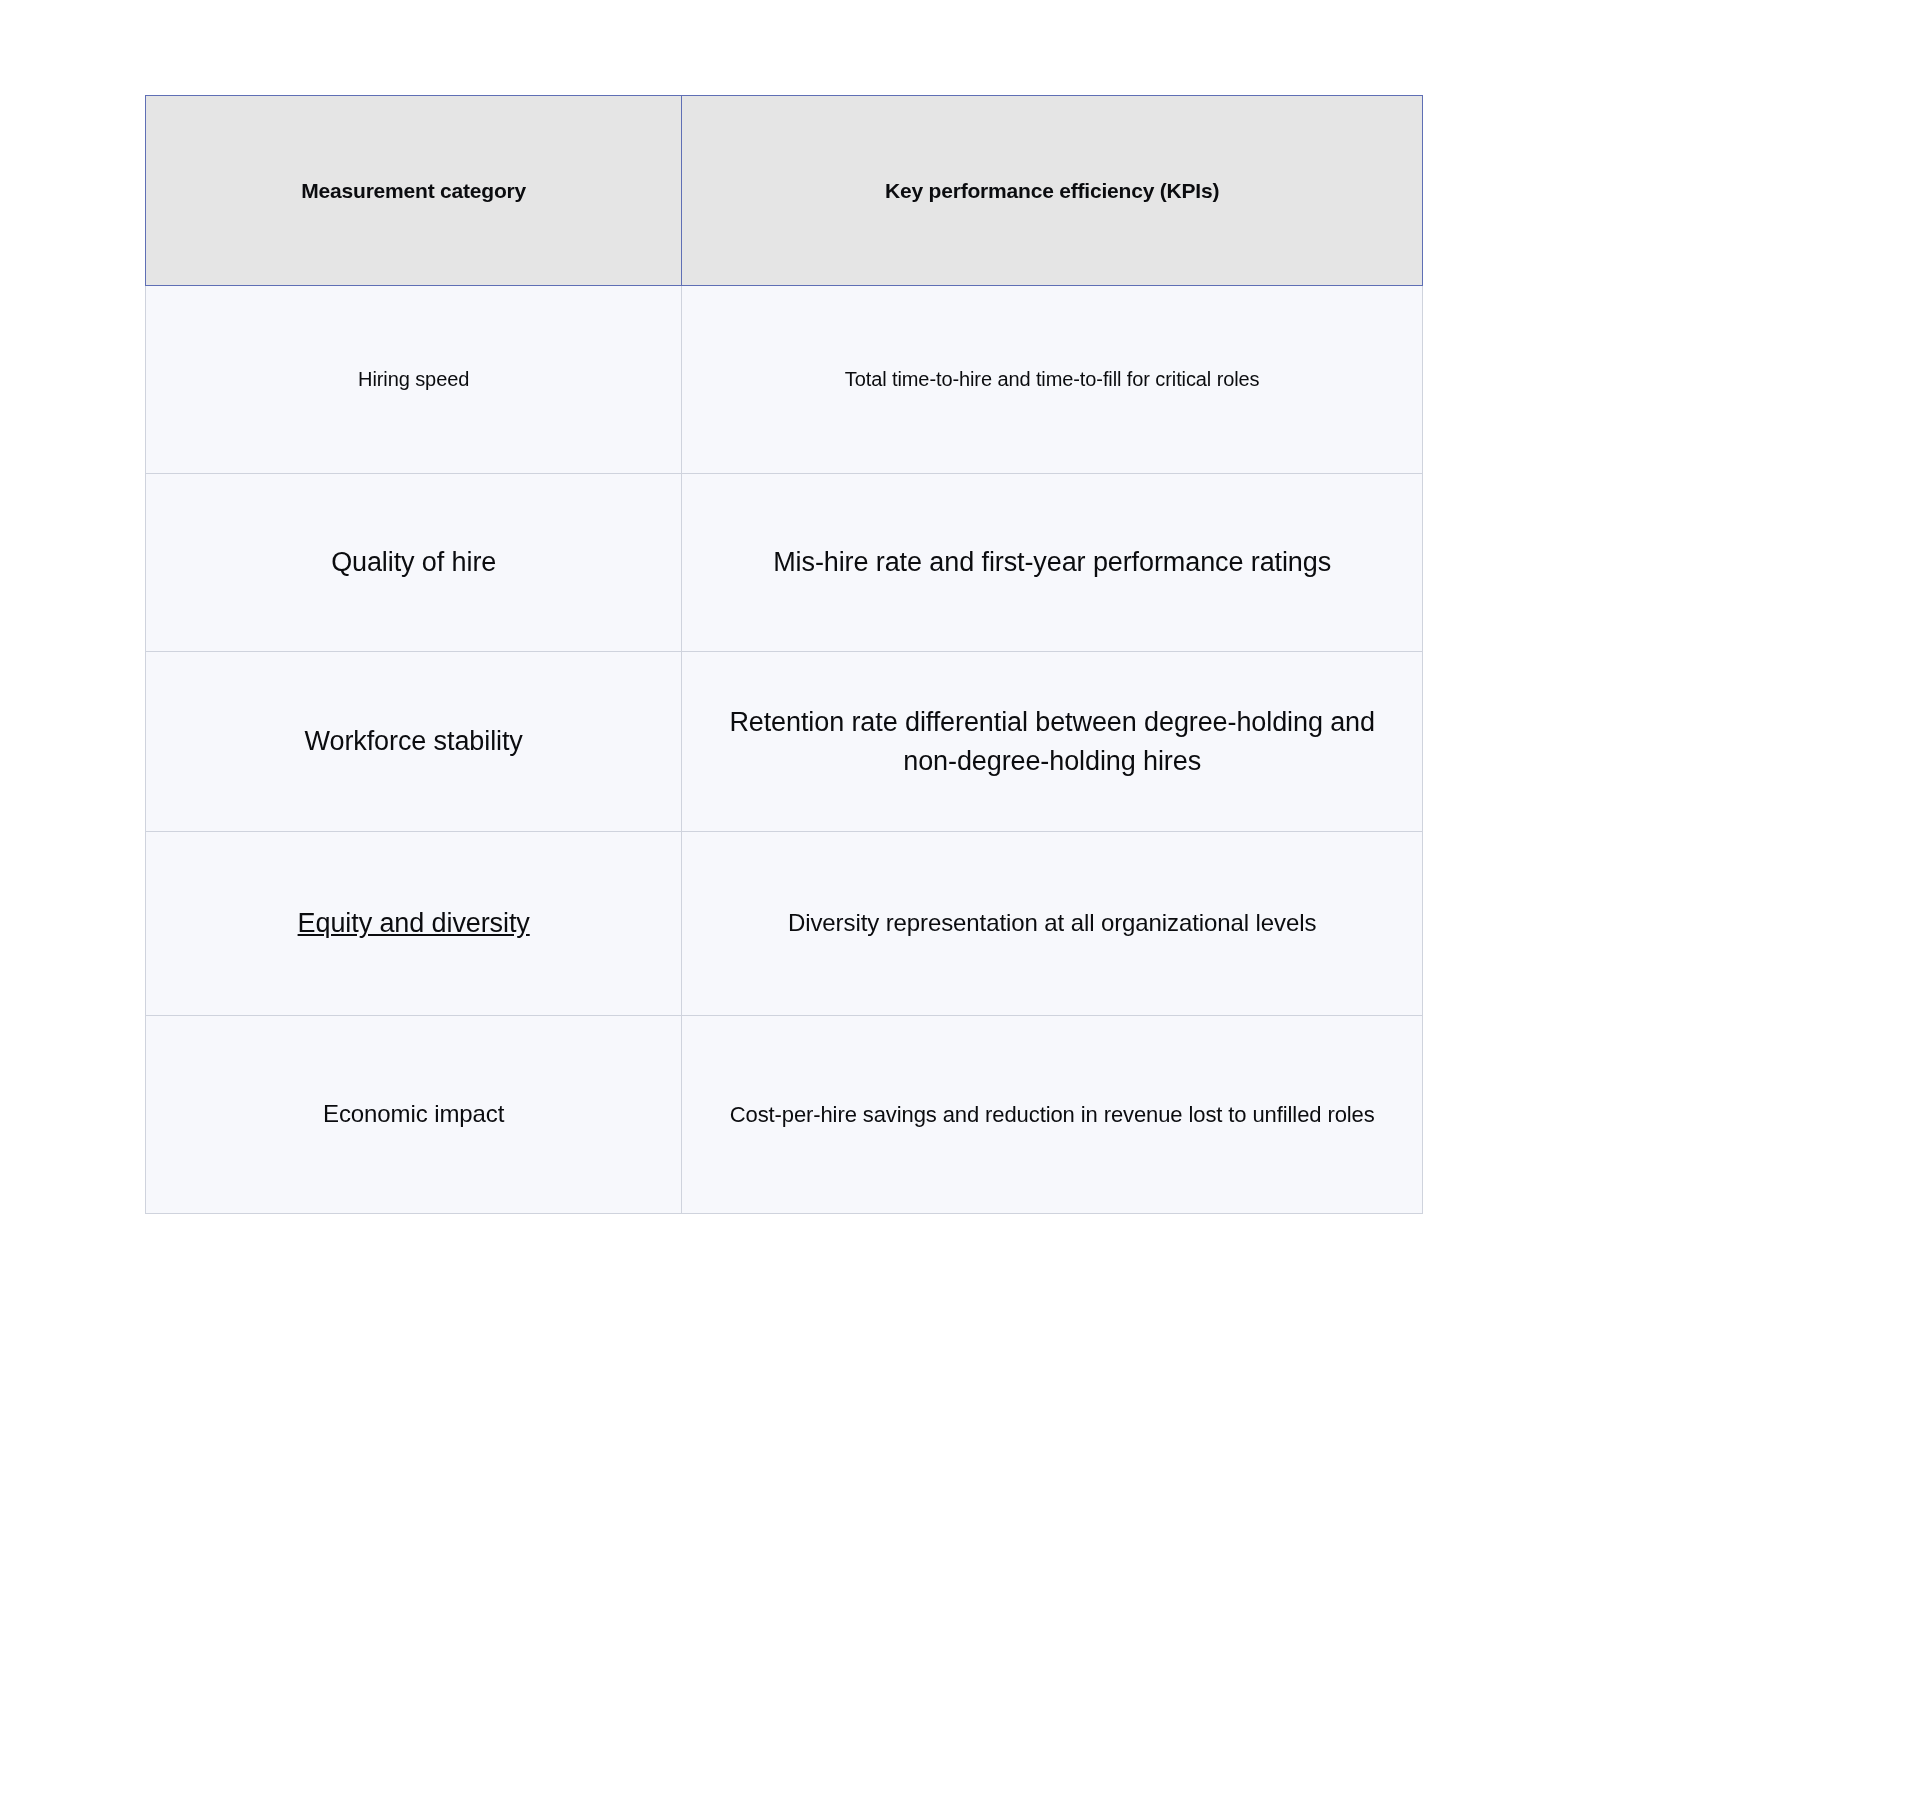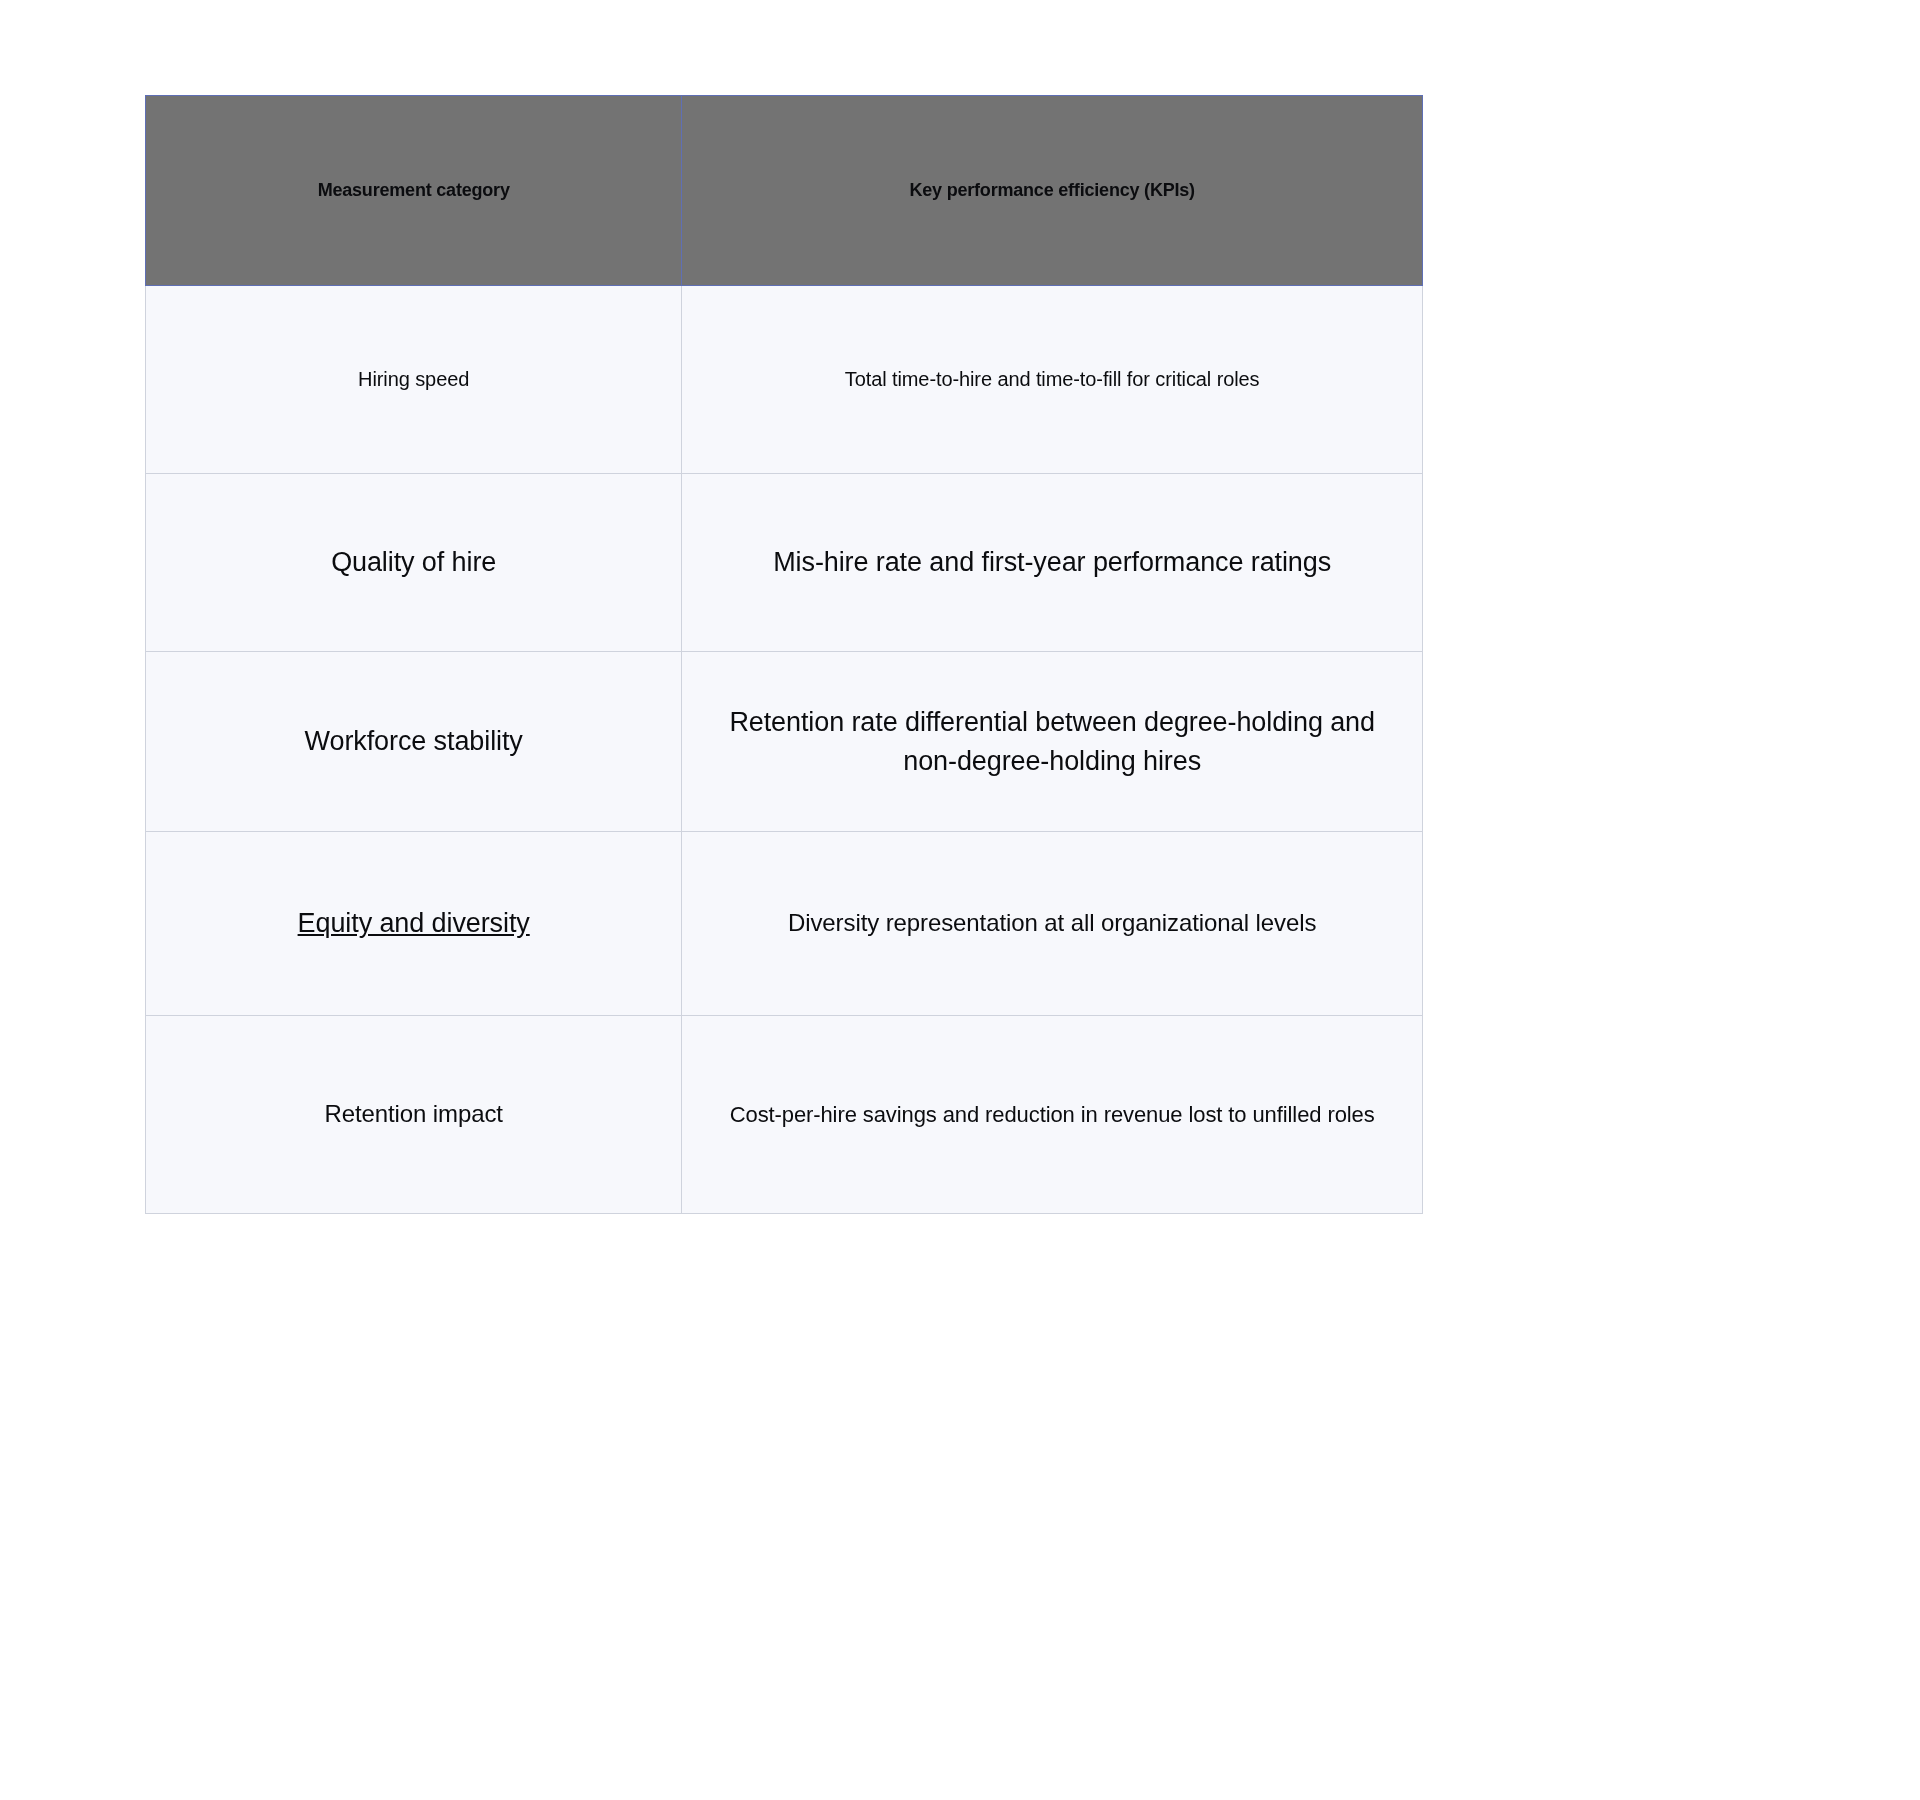--- a/index.html
+++ b/index.html
@@ -42,24 +42,24 @@
     border: 1px solid #cfd3dd;
     text-align: center;
     vertical-align: middle;
     color: #0b0c0f;
     padding: 10px 22px;
     box-sizing: border-box;
   }
 
   
   table.kpi-table thead th {
-    background: #737373;
+    background: #e5e5e5;
     border-color: #5f6fb5;
     font-weight: 700;
-    font-size: 18px;
+    font-size: 21px;
     line-height: 1.3;
     letter-spacing: -0.2px;
     height: 190px;
   }
 
   
   table.kpi-table tbody td {
     background: #f7f8fc;
     font-weight: 400;
     letter-spacing: -0.1px;
@@ -119,21 +119,21 @@
           <td class="cell-category">Workforce stability</td>
           <td class="cell-kpi">Retention rate differential between degree-holding and non-degree-holding hires</td>
         </tr>
 
         <tr data-row="4">
           <td class="cell-category">Equity and diversity</td>
           <td class="cell-kpi">Diversity representation at all organizational levels</td>
         </tr>
 
         <tr data-row="5">
-          <td class="cell-category">Retention impact</td>
+          <td class="cell-category">Economic impact</td>
           <td class="cell-kpi">Cost-per-hire savings and reduction in revenue lost to unfilled roles</td>
         </tr>
 
       </tbody>
     </table>
 
   </div>
 </div>
 
 </body></html>

